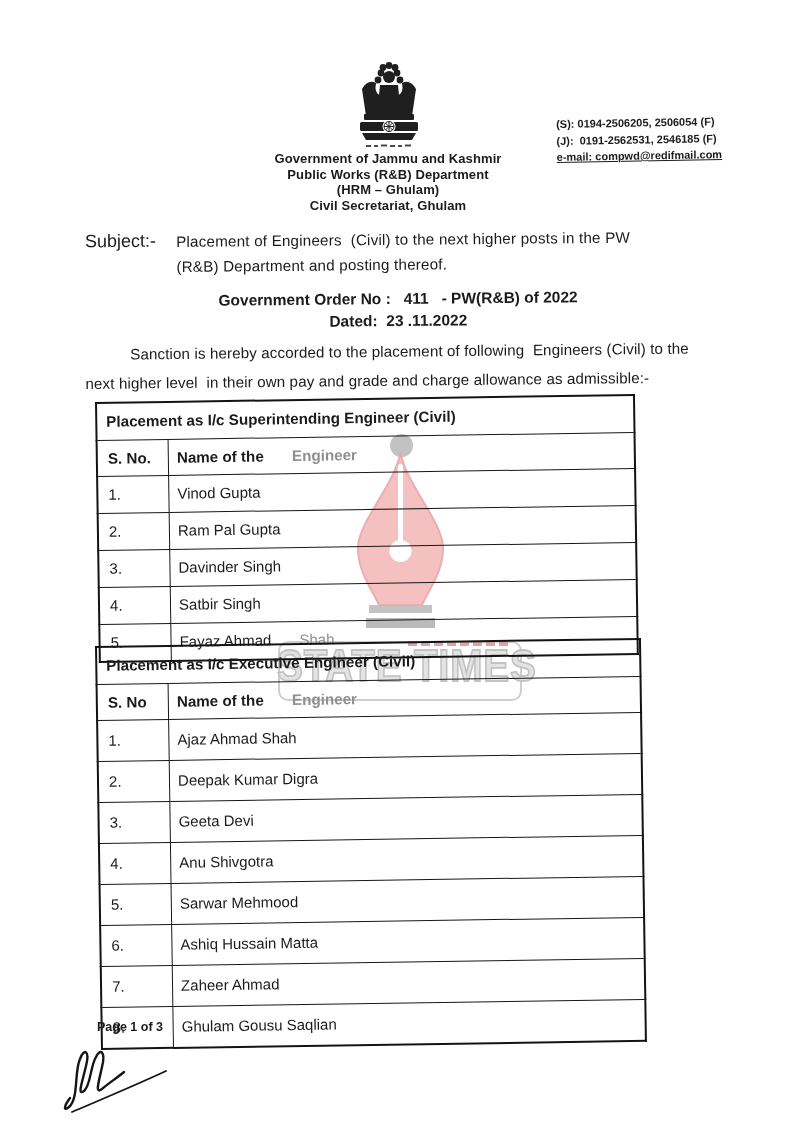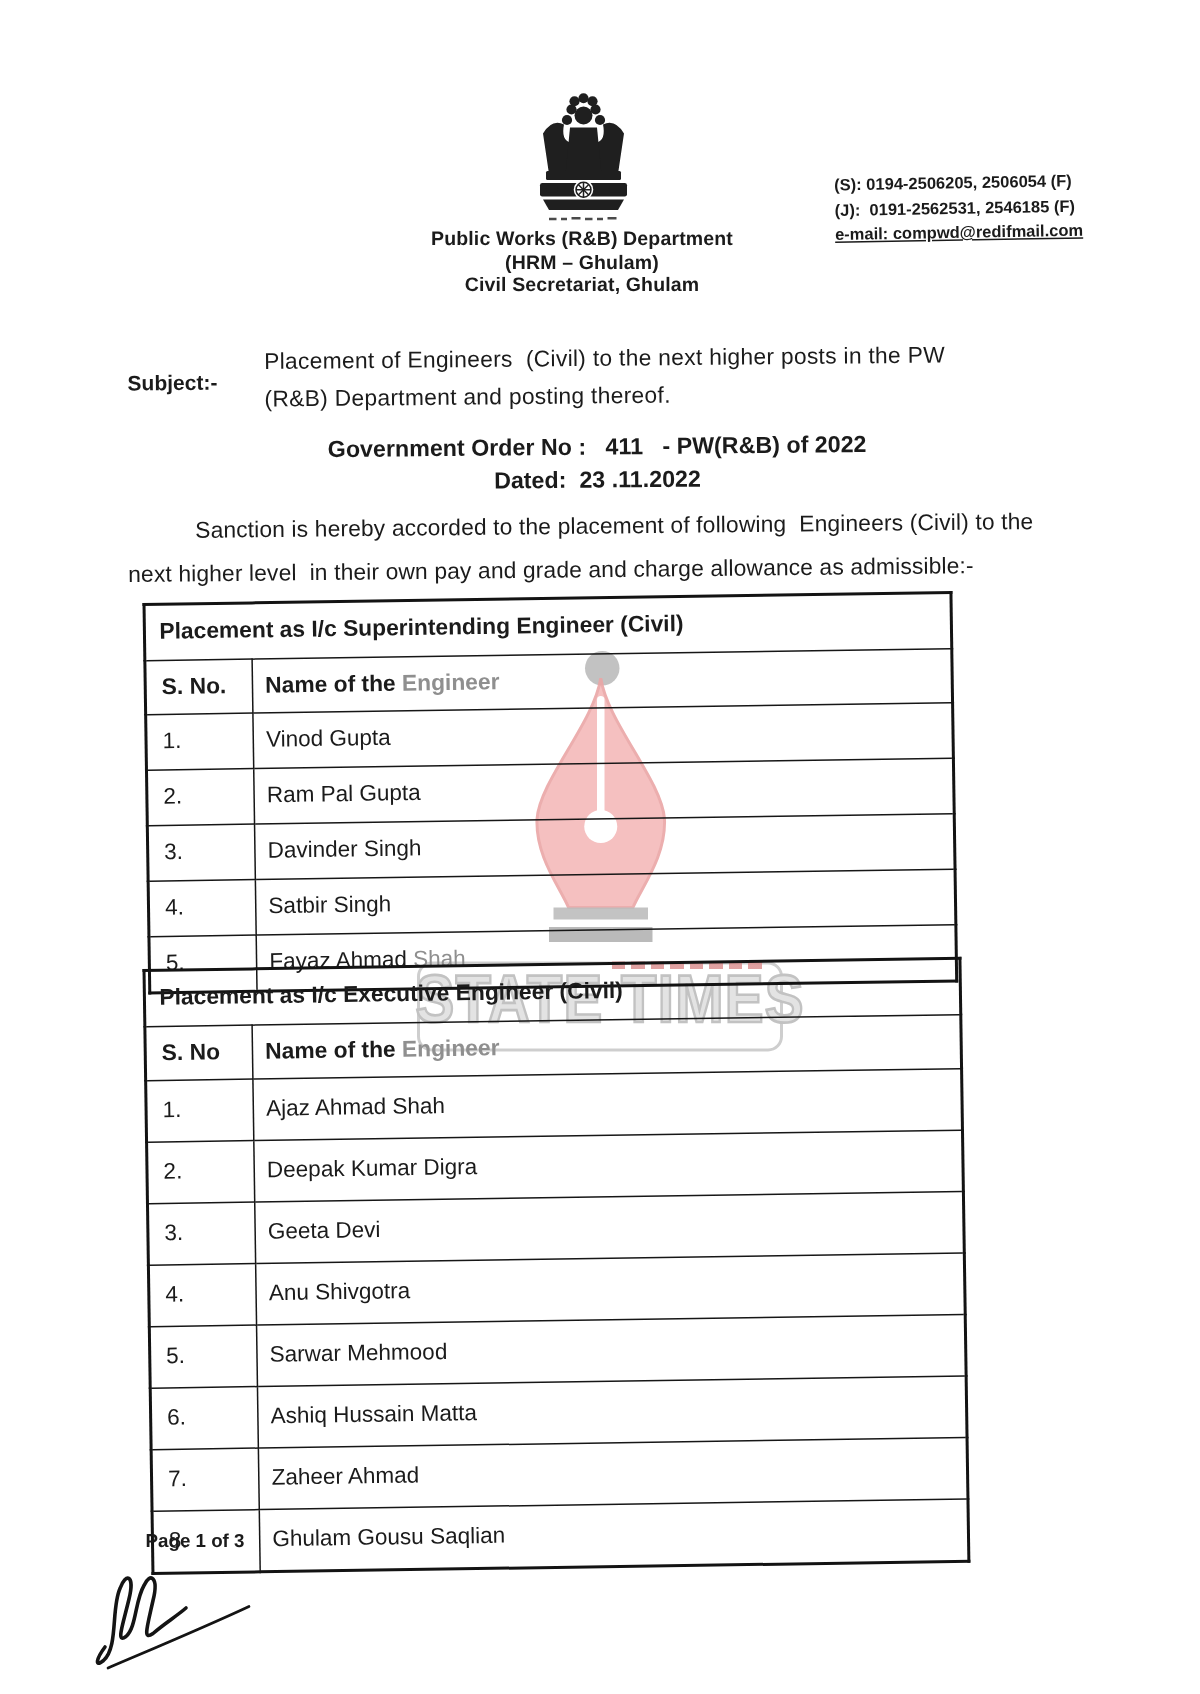--- a/index.html
+++ b/index.html
@@ -21,21 +21,21 @@
     transform:rotate(-1deg); transform-origin:left top;
   }
   .contact .email{text-decoration:underline;}
   .letterhead{
     left:238px; top:151px; width:300px;
     text-align:center; font-weight:700; font-size:13px; line-height:15.5px;
     letter-spacing:.1px;
   }
 
   
-  .subject-label{left:85px; top:247px; font-size:14px; transform:rotate(-.5deg);font-weight:bold;}
+  .subject-label{left:85px; top:231px; font-size:18px; transform:rotate(-.5deg);}
   .subject-text{
     left:176px; top:229px; width:545px;
     font-size:15.2px; line-height:25px; letter-spacing:.2px;
     transform:rotate(-.55deg); transform-origin:left top;
   }
   .order-block{
     left:0; top:288px; width:796px; text-align:center;
     font-weight:700; font-size:15.5px; line-height:22px;
     transform:rotate(-.55deg); transform-origin:center top;
   }
@@ -56,21 +56,21 @@
   }
   .doc-table .title-cell{font-weight:700; font-size:15.2px; height:27px; padding-left:9px;}
   .doc-table .head-cell{font-weight:700; font-size:15.2px; height:26px;}
   .doc-table .sno{width:52px; padding-left:10px;}
   .t1{left:95px; top:402px; width:540px;}
   .t1 td{height:27px;}
   .t2{left:95px; top:646px; width:546px;}
   .t2 td{height:31px;}
   .t1 table, .t2 table{border:2.2px solid #131313;}
   .name-cell{padding-left:12px;}
-  .gray{color:#8f8f8f;}
+  .gray{color:#8f8f8f;margin-left:24px;}
 
   
   .wm{z-index:0;}
   .content{z-index:1;}
   .wm-circle{
     left:390px; top:434px; width:23px; height:23px; border-radius:50%;
     background:#b7b7b7; opacity:.85;
   }
   .wm-nib{left:352px; top:452px;}
   .wm-bar1{left:369px; top:605px; width:63px; height:8px; background:#bdbdbd; opacity:.9;}
@@ -141,20 +141,21 @@
   </g>
 </svg>
 
 <div class="abs content contact">
   <div class="keep">(S): 0194-2506205, 2506054 (F)</div>
   <div class="keep">(J):  0191-2562531, 2546185 (F)</div>
   <div class="email">e-mail: compwd@redifmail.com</div>
 </div>
 
 <div class="abs content letterhead">
+  <div>Government of Jammu and Kashmir</div>
   <div>Public Works (R&amp;B) Department</div>
   <div>(HRM – Ghulam)</div>
   <div>Civil Secretariat, Ghulam</div>
 </div>
 
 <div class="abs content subject-label keep">Subject:-</div>
 <div class="abs content subject-text">
   <div class="keep">Placement of Engineers  (Civil) to the next higher posts in the PW</div>
   <div class="keep">(R&amp;B) Department and posting thereof.</div>
 </div>

